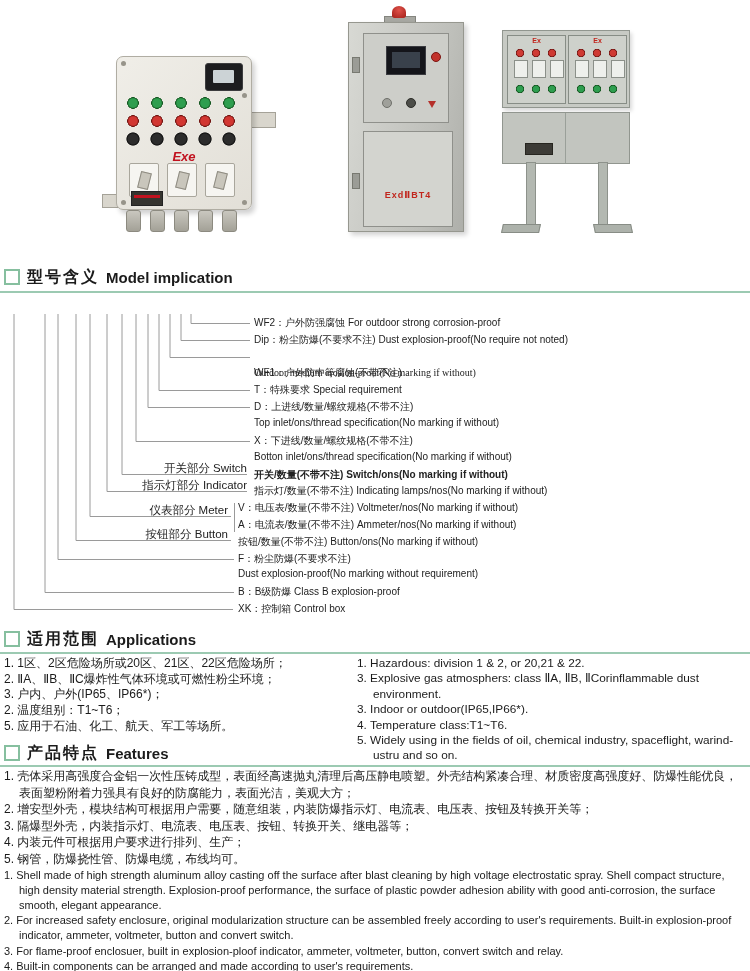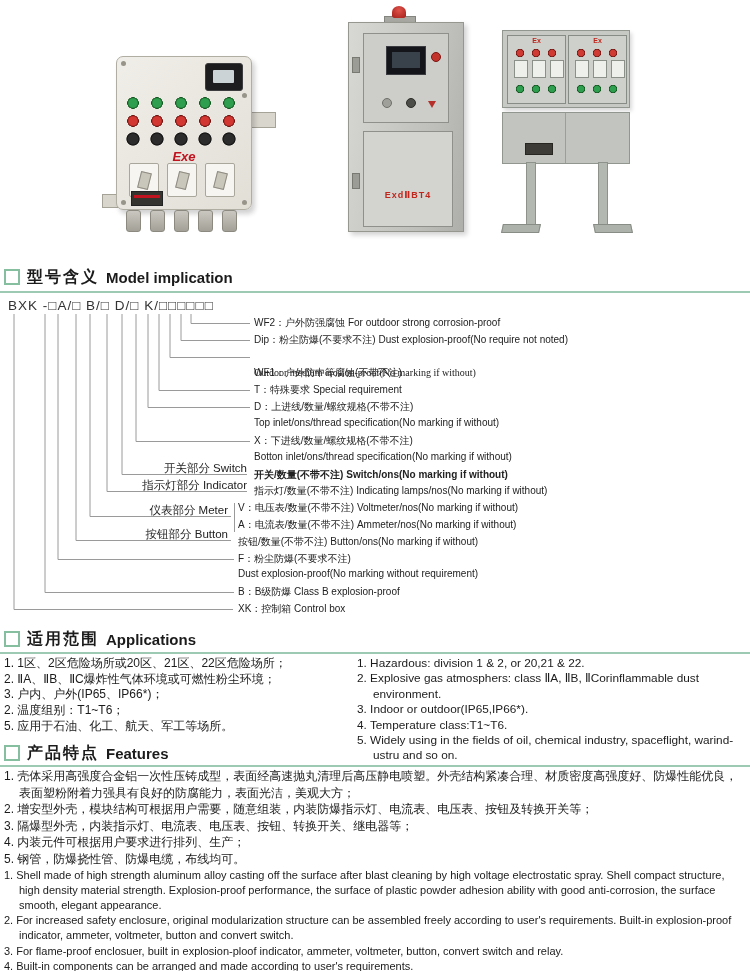--- a/index.html
+++ b/index.html
@@ -173,21 +173,20 @@
     <div class="p-part p3-foot" style="left:100px;transform:skewX(12deg);"></div>
   </div>
 
   <div class="sec-header" style="top:266px;">
     <span class="sec-sq"></span>
     <span class="sec-zh">型号含义</span>
     <span class="sec-en">Model implication</span>
   </div>
   <div class="rule" style="top:291px;"></div>
 
-  <div class="mcode">BXK -□A/□ B/□ D/□ K/□□□□□□</div>
 
   <svg class="tree" width="260" height="625" viewBox="0 0 260 625">
     <g stroke="#9a9a9a" stroke-width="1" fill="none">
       <polyline points="191,314 191,323.5 250,323.5"></polyline>
       <polyline points="181,314 181,340.5 250,340.5"></polyline>
       <polyline points="170,314 170,357.5 250,357.5"></polyline>
       <polyline points="159,314 159,390.5 250,390.5"></polyline>
       <polyline points="148,314 148,407.5 250,407.5"></polyline>
       <polyline points="136,314 136,441.5 250,441.5"></polyline>
       <polyline points="122,314 122,474.5 247,474.5"></polyline>
@@ -234,21 +233,21 @@
 
   <div class="apps-col apps-zh" style="left:4px;width:350px;">
     <div class="item">1. 1区、2区危险场所或20区、21区、22区危险场所；</div>
     <div class="item">2. ⅡA、ⅡB、ⅡC爆炸性气体环境或可燃性粉尘环境；</div>
     <div class="item">3. 户内、户外(IP65、IP66*)；</div>
     <div class="item">2. 温度组别：T1~T6；</div>
     <div class="item">5. 应用于石油、化工、航天、军工等场所。</div>
   </div>
   <div class="apps-col apps-en" style="left:357px;width:390px;">
     <div class="item">1. Hazardous: division 1 &amp; 2, or 20,21 &amp; 22.</div>
-    <div class="item">2. Explosive gas atmosphers: class ⅡA, ⅡB, ⅡCorinflammable dust environment.</div>
+    <div class="item">3. Explosive gas atmosphers: class ⅡA, ⅡB, ⅡCorinflammable dust environment.</div>
     <div class="item">3. Indoor or outdoor(IP65,IP66*).</div>
     <div class="item">4. Temperature class:T1~T6.</div>
     <div class="item">5. Widely using in the fields of oil, chemical industry, spaceflight, warind-ustru and so on.</div>
   </div>
 
   <div class="sec-header" style="top:742px;">
     <span class="sec-sq"></span>
     <span class="sec-zh">产品特点</span>
     <span class="sec-en">Features</span>
   </div>

